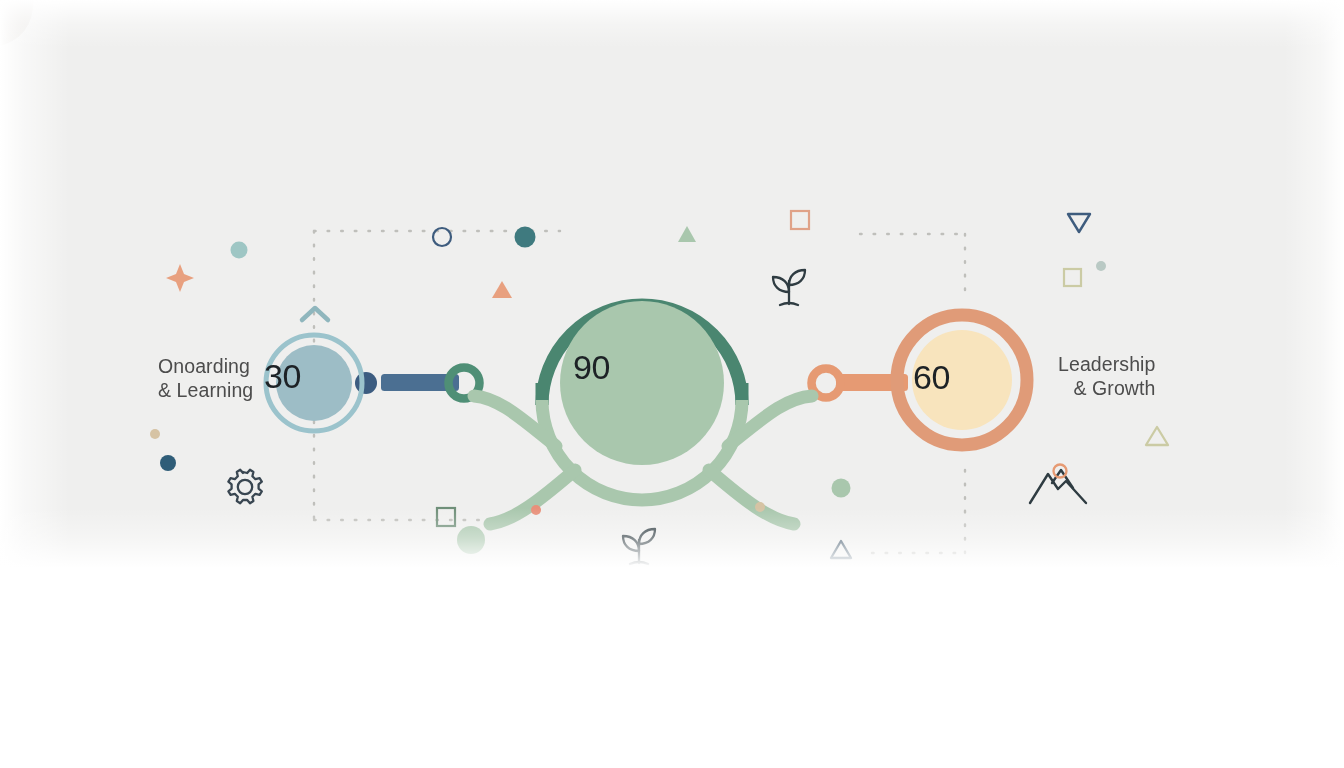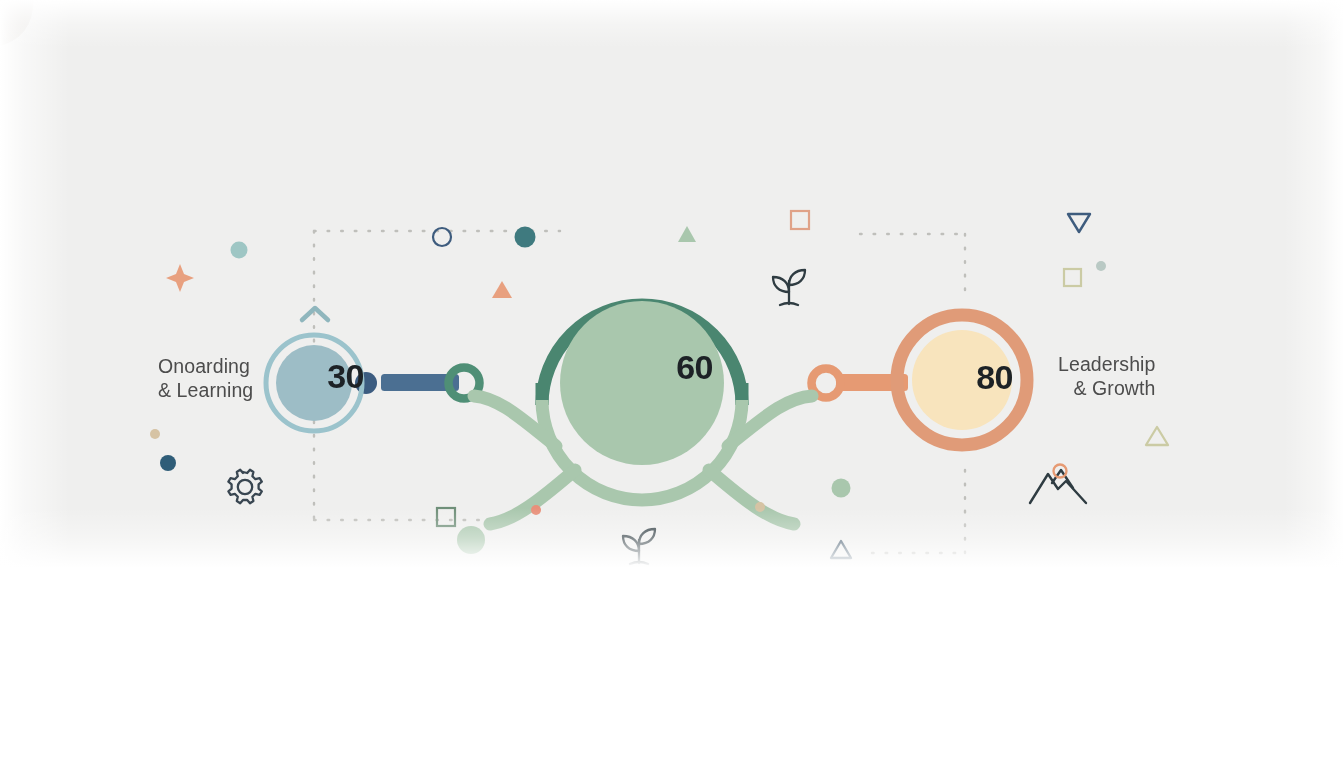--- a/index.html
+++ b/index.html
@@ -55,22 +55,22 @@
     line-height: 1.23;
     letter-spacing: .1px;
     white-space: pre-line;
   }
   #label-left  { left: 158px; top: 355px; text-align: left; }
   #label-right { left: 1058px; top: 353px; text-align: right; }
 
   .node-number {
     position: absolute;
     color: #1d2226;
-    font-weight: bold;
-    text-align: right;
+    font-weight: normal;
+    text-align: left;
     letter-spacing: -.5px;
   }
   .node-caption {
     position: absolute;
     color: #3b4349;
     text-align: center;
     font-size: 18.5px;
     line-height: 1.17;
     white-space: pre-line;
   }
@@ -195,22 +195,22 @@
   </svg>
 
   <div class="side-label" id="label-left">Onoarding
 &amp; Learning</div>
 
   <div class="side-label" id="label-right">Leadership
 &amp; Growth</div>
 
   <div class="node-number" id="num-30">30</div>
 
-  <div class="node-number" id="num-60">60</div>
-
-
-  <div class="node-number" id="num-90">80</div>
+  <div class="node-number" id="num-60">90</div>
+
+
+  <div class="node-number" id="num-90">60</div>
 
   <div class="edge-fade-l"></div>
   <div class="edge-fade-r"></div>
   <div class="edge-fade-t"></div>
   <div class="edge-fade-b"></div>
 </div>
 
 </body></html>

